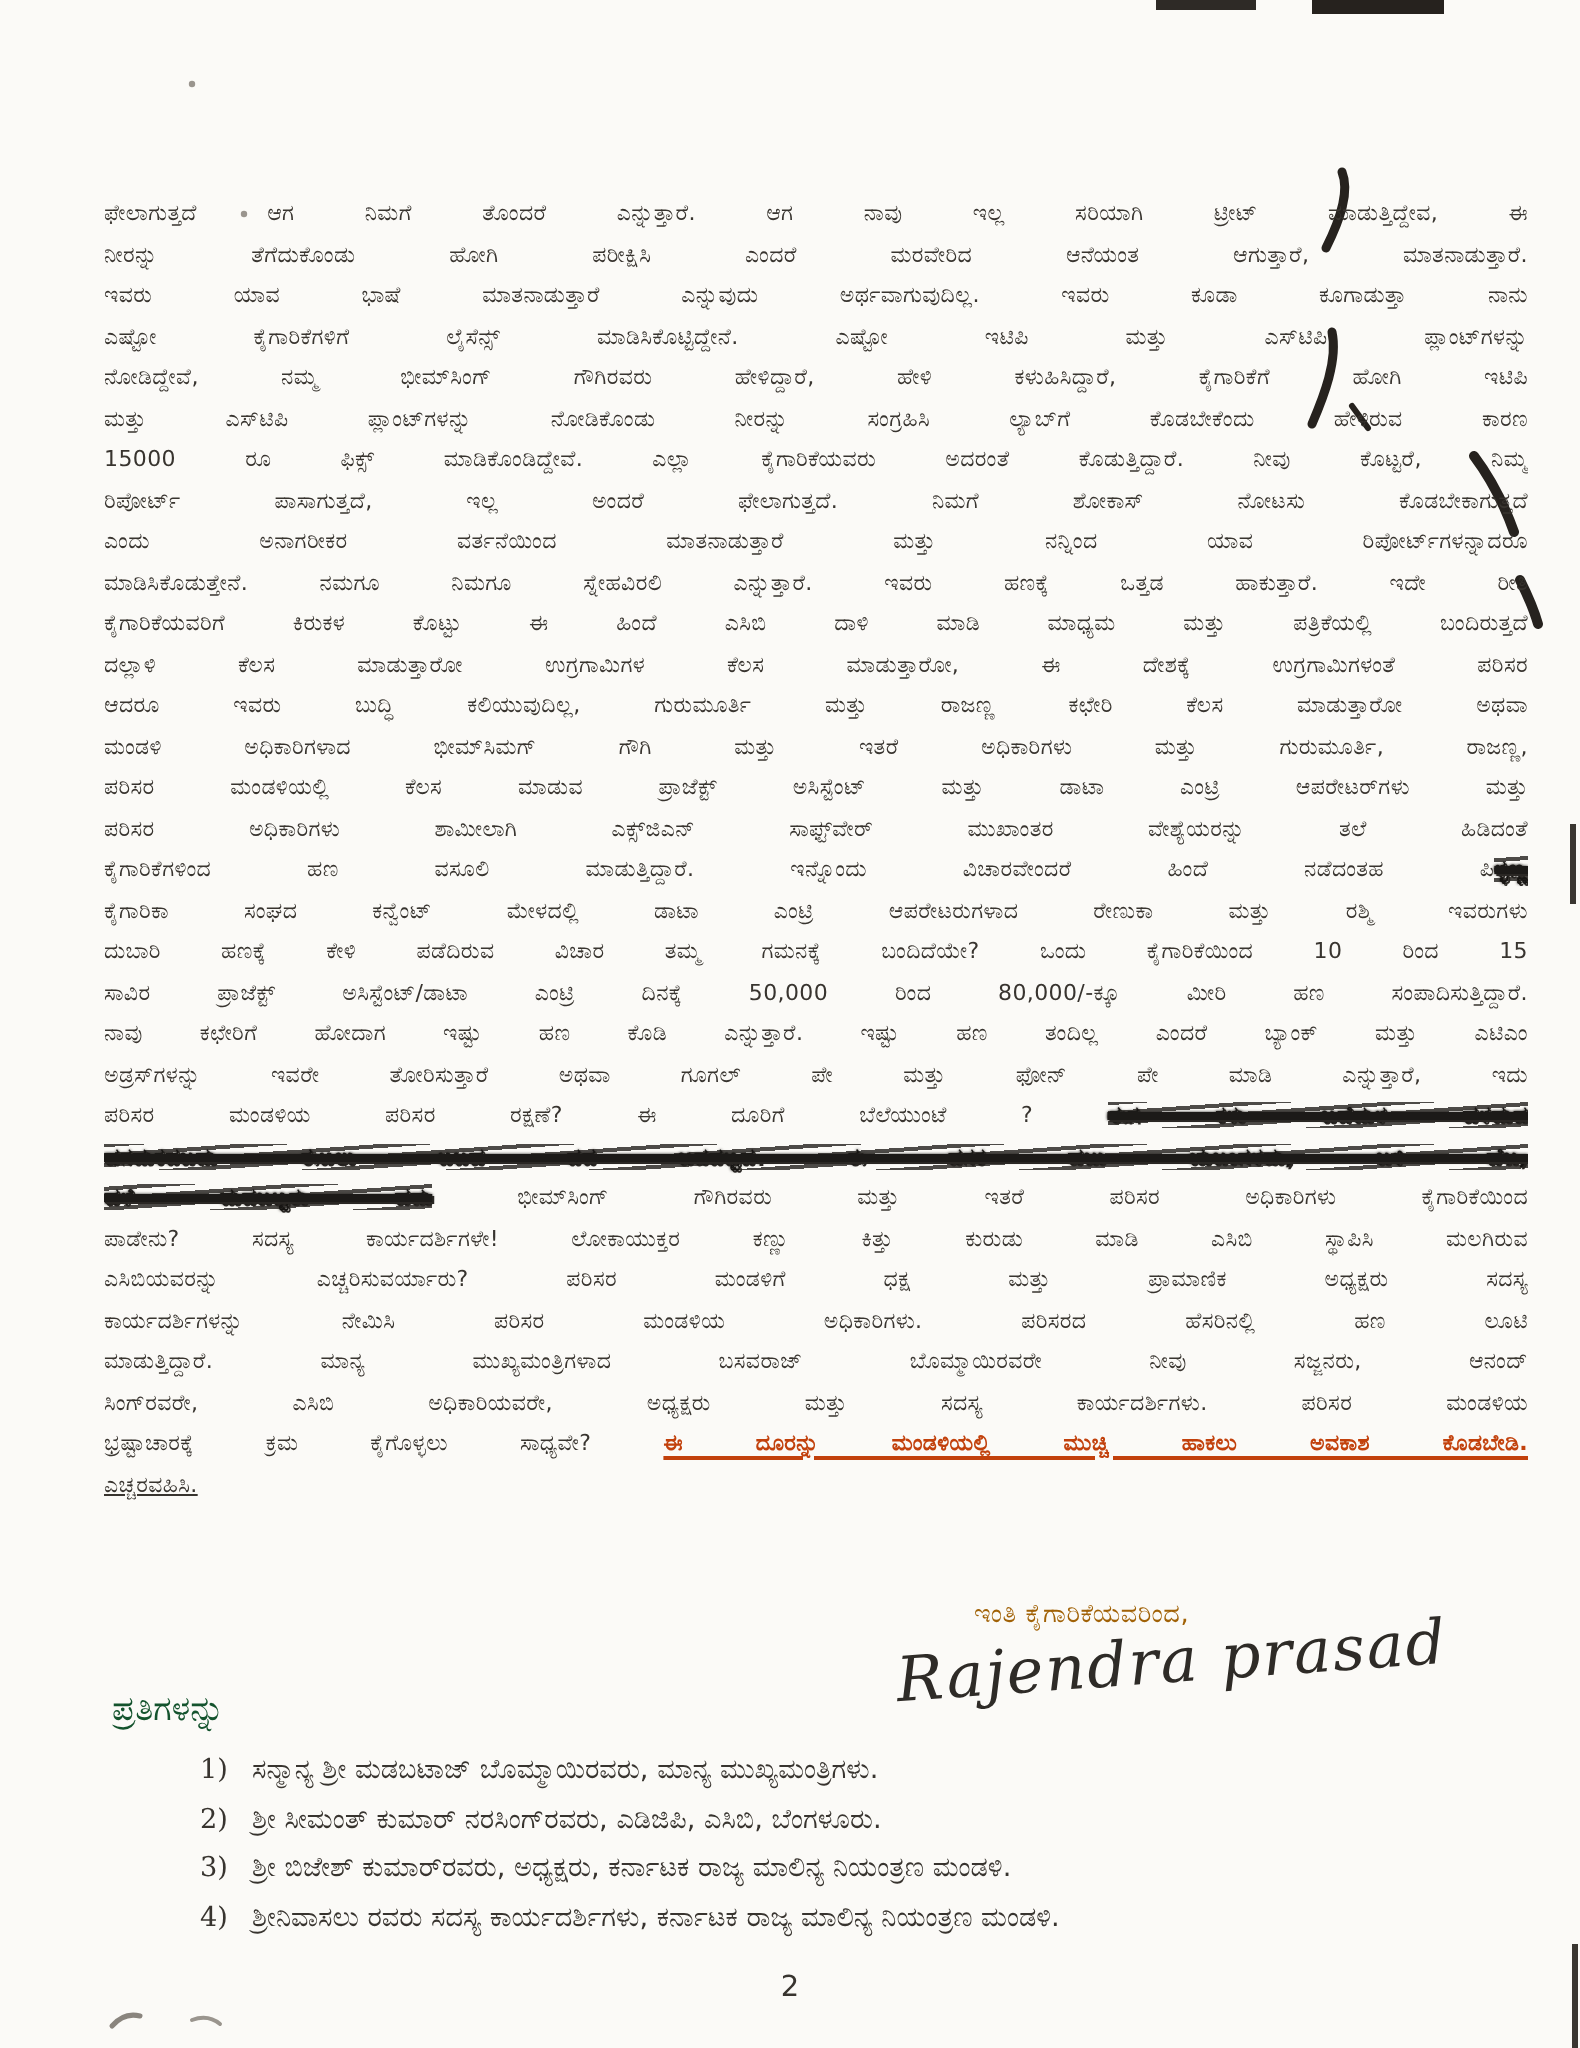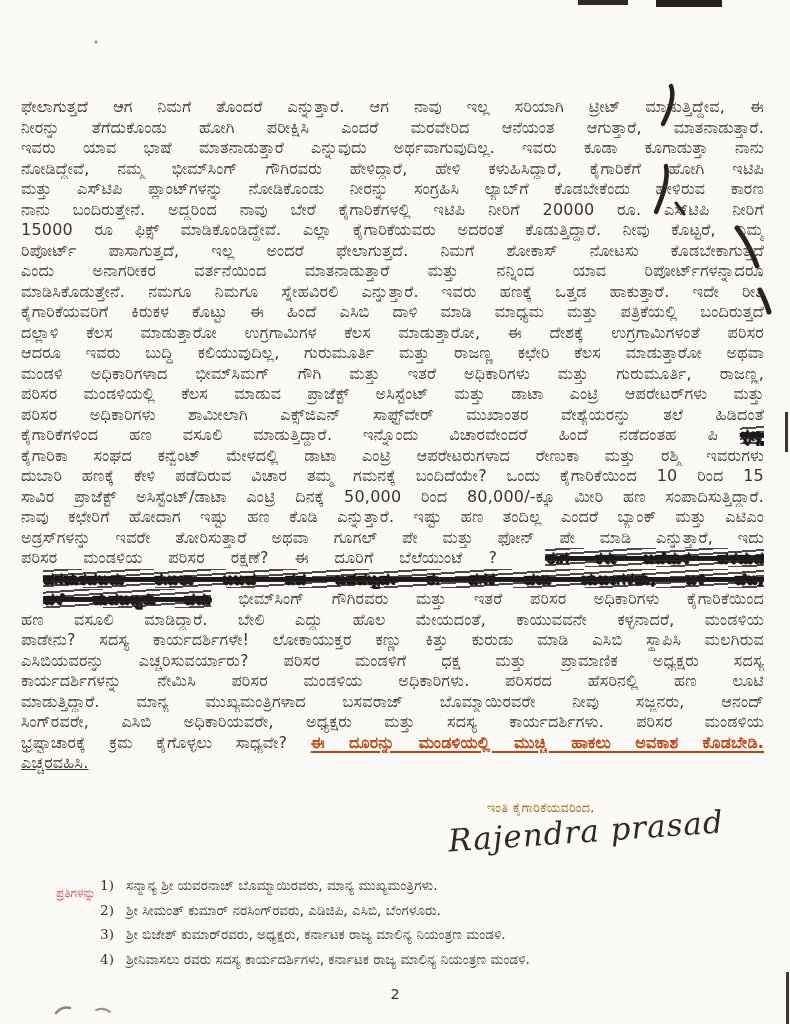--- a/index.html
+++ b/index.html
@@ -6,22 +6,22 @@
   .page{
     position:relative;
     width:790px;height:1024px;
     background:#fbfaf7;
     font-family:"DejaVu Sans","Liberation Sans",sans-serif;
     color:#38342f;
     overflow:hidden;
   }
   .body-text{
     position:absolute;
-    top:97px;left:21px;right:26px;
-    font-size:16px;
+    top:97px;left:52px;right:26px;
+    font-size:11px;
     line-height:20.5px;
   }
   .line{
     text-align:justify;
     text-align-last:justify;
     height:20.5px;
     overflow:hidden;
     letter-spacing:.2px;
   }
   .line.short{text-align-last:left;text-decoration:underline;}
@@ -31,21 +31,20 @@
     font-weight:bold;
     text-decoration:line-through;
     text-decoration-thickness:3.5px;
     text-decoration-color:#1c1a18;
     text-shadow:0 0 1.5px #2a2724, 1px 1px 0 #2a2724;
     background:repeating-linear-gradient(-4deg,
       rgba(25,22,20,0) 0 1px,
       rgba(28,25,22,.78) 1px 3px,
       rgba(25,22,20,0) 3px 5px);
     letter-spacing:.4px;
-    margin-left:22px;
   }
   .uline{
     font-weight:bold;
     color:#c2410c;
     text-decoration:underline;
     text-decoration-thickness:1.5px;
     text-underline-offset:3px;
   }
   .signoff{
     position:absolute;top:800px;left:487px;
@@ -56,21 +55,21 @@
     font-family:"DejaVu Serif","Liberation Serif",serif;
     font-style:italic;
     font-size:31px;
     color:#2e2b27;
     transform:rotate(-4deg);
     letter-spacing:1px;
     white-space:nowrap;
   }
   .copies-label{
     position:absolute;top:845px;left:56px;
-    font-size:12px;color:#ef4444;margin-top:41px;
+    font-size:17px;color:#14532d;
   }
   .copies-list{
     position:absolute;top:873px;left:100px;right:40px;
     font-size:13.6px;line-height:24.5px;color:#38342f;
   }
   .copy-item{white-space:nowrap;overflow:hidden;}
   .copy-item .num{
     display:inline-block;width:26px;
     font-family:"DejaVu Serif","Liberation Serif",serif;
   }
@@ -98,58 +97,57 @@
     <rect x="785" y="412" width="3" height="40" fill="#3a3631"></rect>
     <rect x="786" y="972" width="3" height="52" fill="#3a3631"></rect>
     <path d="M56,1013 q6,-7 14,-5" stroke="#8a857e" stroke-width="2.5" fill="none" stroke-linecap="round"></path>
     <path d="M96,1010 q8,-3 14,2" stroke="#9a958e" stroke-width="2" fill="none" stroke-linecap="round"></path>
   </svg>
 
   <div class="body-text">
       <div class="line"><span class="run">ಫೇಲಾಗುತ್ತದೆ ಆಗ ನಿಮಗೆ ತೊಂದರೆ ಎನ್ನುತ್ತಾರೆ. ಆಗ ನಾವು ಇಲ್ಲ ಸರಿಯಾಗಿ ಟ್ರೀಟ್ ಮಾಡುತ್ತಿದ್ದೇವ, ಈ</span></div>
       <div class="line"><span class="run">ನೀರನ್ನು ತೆಗೆದುಕೊಂಡು ಹೋಗಿ ಪರೀಕ್ಷಿಸಿ ಎಂದರೆ ಮರವೇರಿದ ಆನೆಯಂತ ಆಗುತ್ತಾರೆ, ಮಾತನಾಡುತ್ತಾರೆ.</span></div>
       <div class="line"><span class="run">ಇವರು ಯಾವ ಭಾಷೆ ಮಾತನಾಡುತ್ತಾರೆ ಎನ್ನುವುದು ಅರ್ಥವಾಗುವುದಿಲ್ಲ. ಇವರು ಕೂಡಾ ಕೂಗಾಡುತ್ತಾ ನಾನು</span></div>
+      <div class="line"><span class="run">ಎಷ್ಟೋ ಕೈಗಾರಿಕೆಗಳಿಗೆ ಲೈಸೆನ್ಸ್ ಮಾಡಿಸಿಕೊಟ್ಟಿದ್ದೇನೆ. ಎಷ್ಟೋ ಇಟಿಪಿ ಮತ್ತು ಎಸ್‌ಟಿಪಿ ಪ್ಲಾಂಟ್‌ಗಳನ್ನು</span></div>
       <div class="line"><span class="run">ನೋಡಿದ್ದೇವೆ, ನಮ್ಮ ಭೀಮ್‌ಸಿಂಗ್ ಗೌಗಿರವರು ಹೇಳಿದ್ದಾರೆ, ಹೇಳಿ ಕಳುಹಿಸಿದ್ದಾರೆ, ಕೈಗಾರಿಕೆಗೆ ಹೋಗಿ ಇಟಿಪಿ</span></div>
       <div class="line"><span class="run">ಮತ್ತು ಎಸ್‌ಟಿಪಿ ಪ್ಲಾಂಟ್‌ಗಳನ್ನು ನೋಡಿಕೊಂಡು ನೀರನ್ನು ಸಂಗ್ರಹಿಸಿ ಲ್ಯಾಬ್‌ಗೆ ಕೊಡಬೇಕೆಂದು ಹೇಳಿರುವ ಕಾರಣ</span></div>
-      <div class="line"><span class="run">ನಾನು ಬಂದಿರುತ್ತೇನೆ. ಅದ್ದರಿಂದ ನಾವು ಬೇರೆ ಕೈಗಾರಿಕೆಗಳಲ್ಲಿ ಇಟಿಪಿ ನೀರಿಗೆ 20000 ರೂ. ಎಸ್‌ಟಿಪಿ ನೀರಿಗೆ</span></div>
       <div class="line"><span class="run">15000 ರೂ ಫಿಕ್ಸ್ ಮಾಡಿಕೊಂಡಿದ್ದೇವೆ. ಎಲ್ಲಾ ಕೈಗಾರಿಕೆಯವರು ಅದರಂತೆ ಕೊಡುತ್ತಿದ್ದಾರೆ. ನೀವು ಕೊಟ್ಟರೆ, ನಿಮ್ಮ</span></div>
       <div class="line"><span class="run">ರಿಪೋರ್ಟ್ ಪಾಸಾಗುತ್ತದೆ, ಇಲ್ಲ ಅಂದರೆ ಫೇಲಾಗುತ್ತದೆ. ನಿಮಗೆ ಶೋಕಾಸ್ ನೋಟಸು ಕೊಡಬೇಕಾಗುತ್ತದೆ</span></div>
       <div class="line"><span class="run">ಎಂದು ಅನಾಗರೀಕರ ವರ್ತನೆಯಿಂದ ಮಾತನಾಡುತ್ತಾರೆ ಮತ್ತು ನನ್ನಿಂದ ಯಾವ ರಿಪೋರ್ಟ್‌ಗಳನ್ನಾದರೂ</span></div>
       <div class="line"><span class="run">ಮಾಡಿಸಿಕೊಡುತ್ತೇನೆ. ನಮಗೂ ನಿಮಗೂ ಸ್ನೇಹವಿರಲಿ ಎನ್ನುತ್ತಾರೆ. ಇವರು ಹಣಕ್ಕೆ ಒತ್ತಡ ಹಾಕುತ್ತಾರೆ. ಇದೇ ರೀತಿ</span></div>
       <div class="line"><span class="run">ಕೈಗಾರಿಕೆಯವರಿಗೆ ಕಿರುಕಳ ಕೊಟ್ಟು ಈ ಹಿಂದೆ ಎಸಿಬಿ ದಾಳಿ ಮಾಡಿ ಮಾಧ್ಯಮ ಮತ್ತು ಪತ್ರಿಕೆಯಲ್ಲಿ ಬಂದಿರುತ್ತದೆ</span></div>
       <div class="line"><span class="run">ದಲ್ಲಾಳಿ ಕೆಲಸ ಮಾಡುತ್ತಾರೋ ಉಗ್ರಗಾಮಿಗಳ ಕೆಲಸ ಮಾಡುತ್ತಾರೋ, ಈ ದೇಶಕ್ಕೆ ಉಗ್ರಗಾಮಿಗಳಂತೆ ಪರಿಸರ</span></div>
       <div class="line"><span class="run">ಆದರೂ ಇವರು ಬುದ್ಧಿ ಕಲಿಯುವುದಿಲ್ಲ, ಗುರುಮೂರ್ತಿ ಮತ್ತು ರಾಜಣ್ಣ ಕಛೇರಿ ಕೆಲಸ ಮಾಡುತ್ತಾರೋ ಅಥವಾ</span></div>
       <div class="line"><span class="run">ಮಂಡಳಿ ಅಧಿಕಾರಿಗಳಾದ ಭೀಮ್‌ಸಿಮಗ್ ಗೌಗಿ ಮತ್ತು ಇತರೆ ಅಧಿಕಾರಿಗಳು ಮತ್ತು ಗುರುಮೂರ್ತಿ, ರಾಜಣ್ಣ,</span></div>
       <div class="line"><span class="run">ಪರಿಸರ ಮಂಡಳಿಯಲ್ಲಿ ಕೆಲಸ ಮಾಡುವ ಪ್ರಾಜೆಕ್ಟ್ ಅಸಿಸ್ಟೆಂಟ್ ಮತ್ತು ಡಾಟಾ ಎಂಟ್ರಿ ಆಪರೇಟರ್‌ಗಳು ಮತ್ತು</span></div>
       <div class="line"><span class="run">ಪರಿಸರ ಅಧಿಕಾರಿಗಳು ಶಾಮೀಲಾಗಿ ಎಕ್ಸ್‌ಜಿಎನ್ ಸಾಫ್ಟ್‌ವೇರ್ ಮುಖಾಂತರ ವೇಶ್ಯೆಯರನ್ನು ತಲೆ ಹಿಡಿದಂತೆ</span></div>
       <div class="line"><span class="run">ಕೈಗಾರಿಕೆಗಳಿಂದ ಹಣ ವಸೂಲಿ ಮಾಡುತ್ತಿದ್ದಾರೆ. ಇನ್ನೊಂದು ವಿಚಾರವೇಂದರೆ ಹಿಂದೆ ನಡೆದಂತಹ ಪಿ</span><span class="scribble">ಳ್ಳಣ್ಣ</span></div>
       <div class="line"><span class="run">ಕೈಗಾರಿಕಾ ಸಂಘದ ಕನ್ವೆಂಟ್ ಮೇಳದಲ್ಲಿ ಡಾಟಾ ಎಂಟ್ರಿ ಆಪರೇಟರುಗಳಾದ ರೇಣುಕಾ ಮತ್ತು ರಶ್ಮಿ ಇವರುಗಳು</span></div>
       <div class="line"><span class="run">ದುಬಾರಿ ಹಣಕ್ಕೆ ಕೇಳಿ ಪಡೆದಿರುವ ವಿಚಾರ ತಮ್ಮ ಗಮನಕ್ಕೆ ಬಂದಿದೆಯೇ? ಒಂದು ಕೈಗಾರಿಕೆಯಿಂದ 10 ರಿಂದ 15</span></div>
       <div class="line"><span class="run">ಸಾವಿರ ಪ್ರಾಜೆಕ್ಟ್ ಅಸಿಸ್ಟೆಂಟ್/ಡಾಟಾ ಎಂಟ್ರಿ ದಿನಕ್ಕೆ 50,000 ರಿಂದ 80,000/-ಕ್ಕೂ ಮೀರಿ ಹಣ ಸಂಪಾದಿಸುತ್ತಿದ್ದಾರೆ.</span></div>
       <div class="line"><span class="run">ನಾವು ಕಛೇರಿಗೆ ಹೋದಾಗ ಇಷ್ಟು ಹಣ ಕೊಡಿ ಎನ್ನುತ್ತಾರೆ. ಇಷ್ಟು ಹಣ ತಂದಿಲ್ಲ ಎಂದರೆ ಬ್ಯಾಂಕ್ ಮತ್ತು ಎಟಿಎಂ</span></div>
       <div class="line"><span class="run">ಅಡ್ರಸ್‌ಗಳನ್ನು ಇವರೇ ತೋರಿಸುತ್ತಾರೆ ಅಥವಾ ಗೂಗಲ್ ಪೇ ಮತ್ತು ಫೋನ್ ಪೇ ಮಾಡಿ ಎನ್ನುತ್ತಾರೆ, ಇದು</span></div>
       <div class="line"><span class="run">ಪರಿಸರ ಮಂಡಳಿಯ ಪರಿಸರ ರಕ್ಷಣೆ? ಈ ದೂರಿಗೆ ಬೆಲೆಯುಂಟೆ ? </span><span class="scribble">ಈಗ ಕಳು ಬಡೆಮಳ ಹಳಮದ</span></div>
       <div class="line"><span class="scribble">ಹಸಮಕಪಬಮ ಈಟಲು ಟಬಹ ಪಡ ಬಡಪಟ್ಟದ. ಈ ಪಸಕ ಹಬು ಯಬಂಗಳಡು, ಬಳಿ ಹೆಬ,</span></div>
       <div class="line"><span class="scribble">ಹಳೆ ಮಡಬಟ್ಟರು ಹಮ</span><span class="run"> ಭೀಮ್‌ಸಿಂಗ್ ಗೌಗಿರವರು ಮತ್ತು ಇತರೆ ಪರಿಸರ ಅಧಿಕಾರಿಗಳು ಕೈಗಾರಿಕೆಯಿಂದ</span></div>
-      <div class="line"><span class="run">ಹಣ ವಸೂಲಿ ಮಾಡಿದ್ದಾರೆ. ಬೇಲಿ ಎದ್ದು ಹೊಲ ಮೇಯದಂತೆ, ಕಾಯುವವನೇ ಕಳ್ಳನಾದರೆ, ಮಂಡಳಿಯ</span></div>
       <div class="line"><span class="run">ಪಾಡೇನು? ಸದಸ್ಯ ಕಾರ್ಯದರ್ಶಿಗಳೇ! ಲೋಕಾಯುಕ್ತರ ಕಣ್ಣು ಕಿತ್ತು ಕುರುಡು ಮಾಡಿ ಎಸಿಬಿ ಸ್ಥಾಪಿಸಿ ಮಲಗಿರುವ</span></div>
       <div class="line"><span class="run">ಎಸಿಬಿಯವರನ್ನು ಎಚ್ಚರಿಸುವರ್ಯಾರು? ಪರಿಸರ ಮಂಡಳಿಗೆ ಧಕ್ಷ ಮತ್ತು ಪ್ರಾಮಾಣಿಕ ಅಧ್ಯಕ್ಷರು ಸದಸ್ಯ</span></div>
       <div class="line"><span class="run">ಕಾರ್ಯದರ್ಶಿಗಳನ್ನು ನೇಮಿಸಿ ಪರಿಸರ ಮಂಡಳಿಯ ಅಧಿಕಾರಿಗಳು. ಪರಿಸರದ ಹೆಸರಿನಲ್ಲಿ ಹಣ ಲೂಟಿ</span></div>
       <div class="line"><span class="run">ಮಾಡುತ್ತಿದ್ದಾರೆ. ಮಾನ್ಯ ಮುಖ್ಯಮಂತ್ರಿಗಳಾದ ಬಸವರಾಜ್ ಬೊಮ್ಮಾಯಿರವರೇ ನೀವು ಸಜ್ಜನರು, ಆನಂದ್</span></div>
       <div class="line"><span class="run">ಸಿಂಗ್‌ರವರೇ, ಎಸಿಬಿ ಅಧಿಕಾರಿಯವರೇ, ಅಧ್ಯಕ್ಷರು ಮತ್ತು ಸದಸ್ಯ ಕಾರ್ಯದರ್ಶಿಗಳು. ಪರಿಸರ ಮಂಡಳಿಯ</span></div>
       <div class="line"><span class="run">ಭ್ರಷ್ಟಾಚಾರಕ್ಕೆ ಕ್ರಮ ಕೈಗೊಳ್ಳಲು ಸಾಧ್ಯವೇ? </span><span class="uline">ಈ ದೂರನ್ನು ಮಂಡಳಿಯಲ್ಲಿ ಮುಚ್ಚಿ ಹಾಕಲು ಅವಕಾಶ ಕೊಡಬೇಡಿ.</span></div>
       <div class="line short"><span class="run">ಎಚ್ಚರವಹಿಸಿ.</span></div>
     </div>
 
   <div class="signoff">ಇಂತಿ ಕೈಗಾರಿಕೆಯವರಿಂದ,</div>
   <div class="signature">Rajendra prasad</div>
 
   <div class="copies-label">ಪ್ರತಿಗಳನ್ನು</div>
   <div class="copies-list">
-      <div class="copy-item"><span class="num">1)</span><span>ಸನ್ಮಾನ್ಯ ಶ್ರೀ ಯವರನಾಜ್ ಬೊಮ್ಮಾಯಿರವರು, ಮಾನ್ಯ ಮುಖ್ಯಮಂತ್ರಿಗಳು.</span></div>
+      <div class="copy-item"><span class="num">1)</span><span>ಸನ್ಮಾನ್ಯ ಶ್ರೀ ಮಡಬಟಾಜ್ ಬೊಮ್ಮಾಯಿರವರು, ಮಾನ್ಯ ಮುಖ್ಯಮಂತ್ರಿಗಳು.</span></div>
       <div class="copy-item"><span class="num">2)</span><span>ಶ್ರೀ ಸೀಮಂತ್ ಕುಮಾರ್ ನರಸಿಂಗ್‌ರವರು, ಎಡಿಜಿಪಿ, ಎಸಿಬಿ, ಬೆಂಗಳೂರು.</span></div>
       <div class="copy-item"><span class="num">3)</span><span>ಶ್ರೀ ಬಿಜೇಶ್ ಕುಮಾರ್‌ರವರು, ಅಧ್ಯಕ್ಷರು, ಕರ್ನಾಟಕ ರಾಜ್ಯ ಮಾಲಿನ್ಯ ನಿಯಂತ್ರಣ ಮಂಡಳಿ.</span></div>
       <div class="copy-item"><span class="num">4)</span><span>ಶ್ರೀನಿವಾಸಲು ರವರು ಸದಸ್ಯ ಕಾರ್ಯದರ್ಶಿಗಳು, ಕರ್ನಾಟಕ ರಾಜ್ಯ ಮಾಲಿನ್ಯ ನಿಯಂತ್ರಣ ಮಂಡಳಿ.</span></div>
     </div>
 
   <div class="page-number">2</div>
 
 </div>
 
 </body></html>

